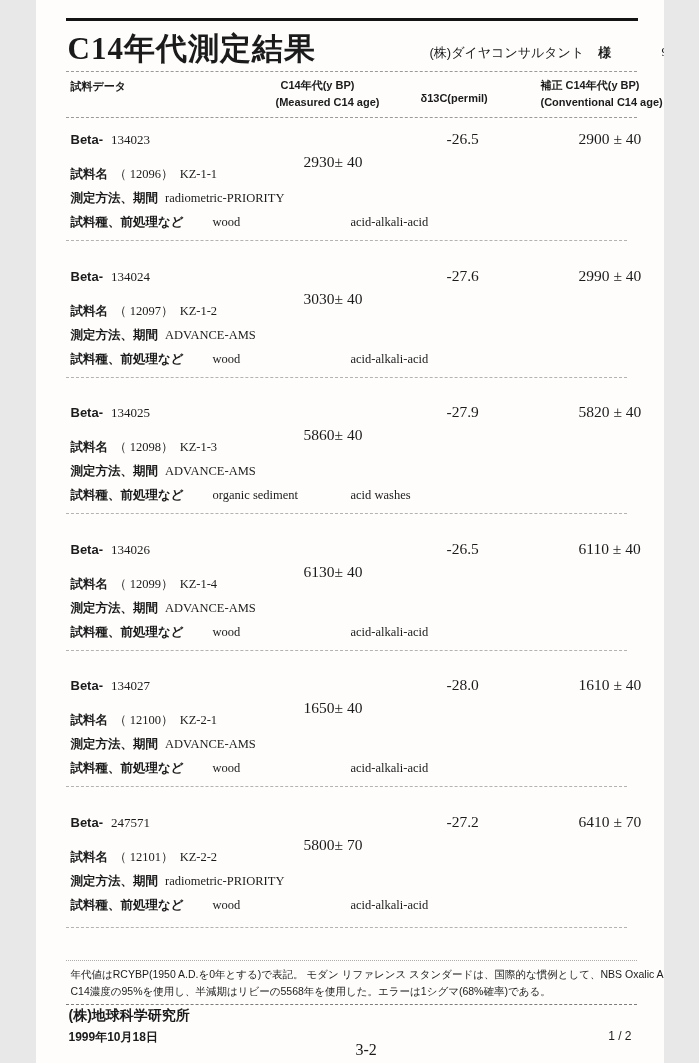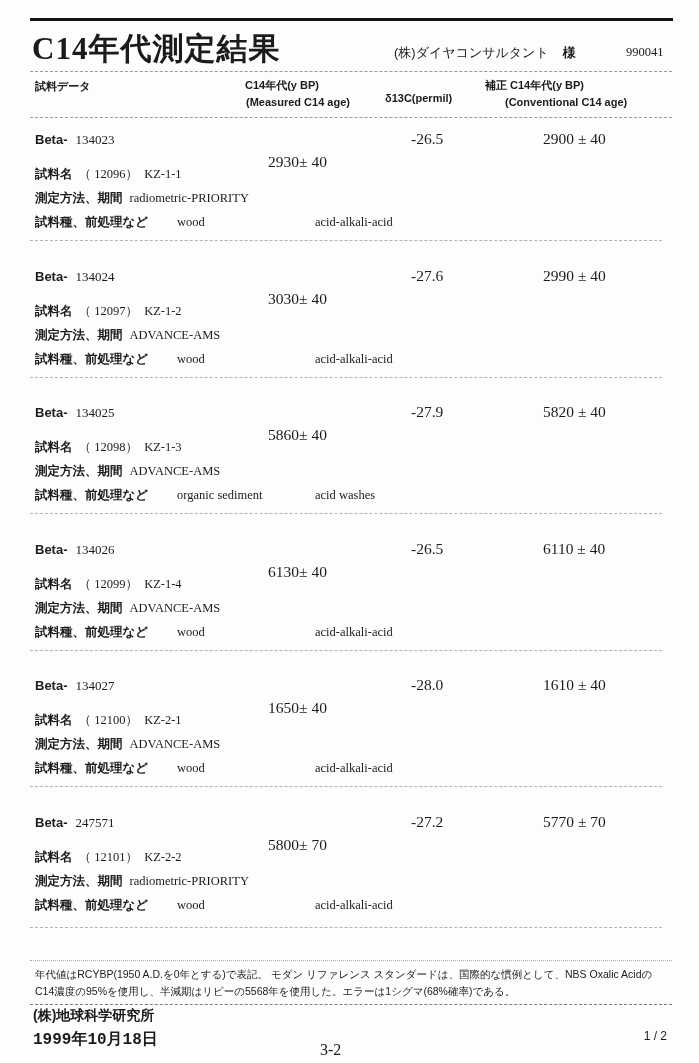--- a/index.html
+++ b/index.html
@@ -1,18 +1,18 @@
 <!DOCTYPE html>
 <html><head>
 <meta charset="utf-8">
 <style>
   html,body{margin:0;padding:0;background:#e8e8e8;}
   .page{
     position:relative;
-    width:699px;height:1063px;
+    width:628px;height:1063px;
     margin:0 auto;
     background:#fefdfc;
     color:#1b1b1b;
     font-family:"Liberation Sans", sans-serif;
     overflow:hidden;
   }
   
   .top-rule{position:absolute;top:18px;left:30px;right:26px;height:3px;background:#141414;}
   .hr{position:absolute;left:30px;right:27px;border-top:1px dashed #9a9a9a;height:0;}
   .hr.d1{top:71px;}
@@ -25,23 +25,23 @@
     font-family:"Liberation Serif", serif;
     font-weight:700;font-size:31px;letter-spacing:1px;
   }
   .client{position:absolute;left:394px;top:44px;font-size:13px;white-space:pre;}
   .client .sama{font-weight:700;margin-left:14px;}
   .report-no{position:absolute;left:626px;top:45px;font-size:12.5px;font-family:"Liberation Serif", serif;}
 
   .ch{position:absolute;font-weight:700;font-size:11px;white-space:pre;}
   .ch1{left:35px;top:79px;}
   .ch2a{left:245px;top:78px;}
-  .ch2b{left:246px;top:96px;}
+  .ch2b{left:240px;top:96px;}
   .ch3{left:385px;top:92px;}
-  .ch4a{left:485px;top:78px;}
+  .ch4a{left:505px;top:78px;}
   .ch4b{left:505px;top:96px;}
 
   .entries{position:absolute;top:128px;left:0;right:10px;}
   .entry{position:relative;height:136.5px;}
   .entry .sep{position:absolute;top:112px;left:30px;right:27px;border-top:1px dashed #b3b3b3;}
   .entry:last-child .sep{top:116px;}
 
   .beta{position:absolute;left:35px;top:4px;font-size:13px;white-space:pre;}
   .beta .pfx{font-weight:700;}
   .beta .num{font-family:"Liberation Serif", serif;margin-left:8px;}
@@ -57,21 +57,21 @@
   .name-line .v{margin-left:6px;}
   .method-line{top:62px;}
   .method-line .v{margin-left:7px;}
   .material-line{top:86px;}
   .material-line .v.mat{position:absolute;left:142px;top:1px;}
   .material-line .v.pre{position:absolute;left:280px;top:1px;}
 
   .note{position:absolute;left:35px;top:966px;font-size:10.5px;line-height:17px;width:640px;white-space:pre-wrap;}
   .company{position:absolute;left:33px;top:1007px;font-weight:700;font-size:14px;}
   .address{position:absolute;left:255px;top:1007px;font-weight:700;font-size:14px;white-space:pre;}
-  .date{position:absolute;left:33px;top:1029px;font-weight:700;font-size:16px;font-family:Liberation Mono, monospace;}
+  .date{position:absolute;left:33px;top:1029px;font-weight:700;font-size:12px;font-family:Liberation Sans, sans-serif;}
   .page-center{position:absolute;left:320px;top:1041px;font-size:16px;font-family:"Liberation Serif", serif;}
   .page-right{position:absolute;right:32px;top:1029px;font-size:12px;font-family:Liberation Sans, sans-serif;white-space:pre;}
 </style>
 </head>
 <body>
 
 <div class="page">
 
   <div class="top-rule"></div>
 
@@ -165,21 +165,21 @@
 
     <div class="eline material-line"><span class="lbl">試料種、前処理など</span><span class="v mat">wood</span><span class="v pre">acid-alkali-acid</span></div>
 
     <div class="sep"></div>
   </div>
 
   <div class="entry">
     <span class="beta"><span class="pfx">Beta-</span><span class="num">247571</span></span>
     <span class="val measured">5800± 70</span>
     <span class="val d13c">-27.2</span>
-    <span class="val conv">5770 ± 70</span>
+    <span class="val conv">6410 ± 70</span>
 
     <div class="eline name-line"><span class="lbl">試料名</span><span class="v">（ 12101）  KZ-2-2</span></div>
 
     <div class="eline method-line"><span class="lbl">測定方法、期間</span><span class="v">radiometric-PRIORITY</span></div>
 
     <div class="eline material-line"><span class="lbl">試料種、前処理など</span><span class="v mat">wood</span><span class="v pre">acid-alkali-acid</span></div>
 
     <div class="sep"></div>
   </div>
 </div>

